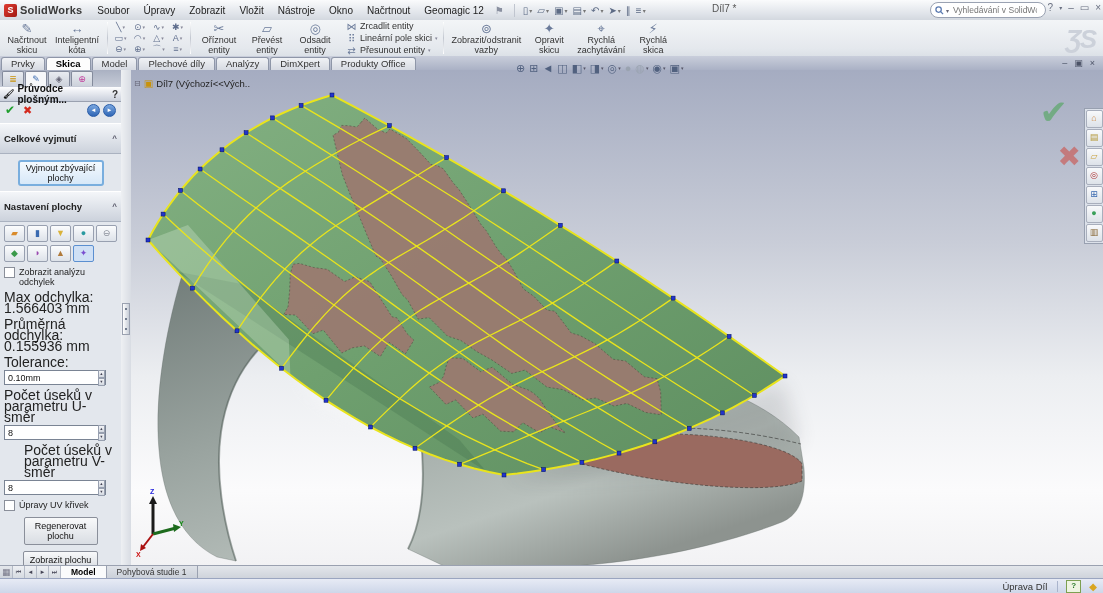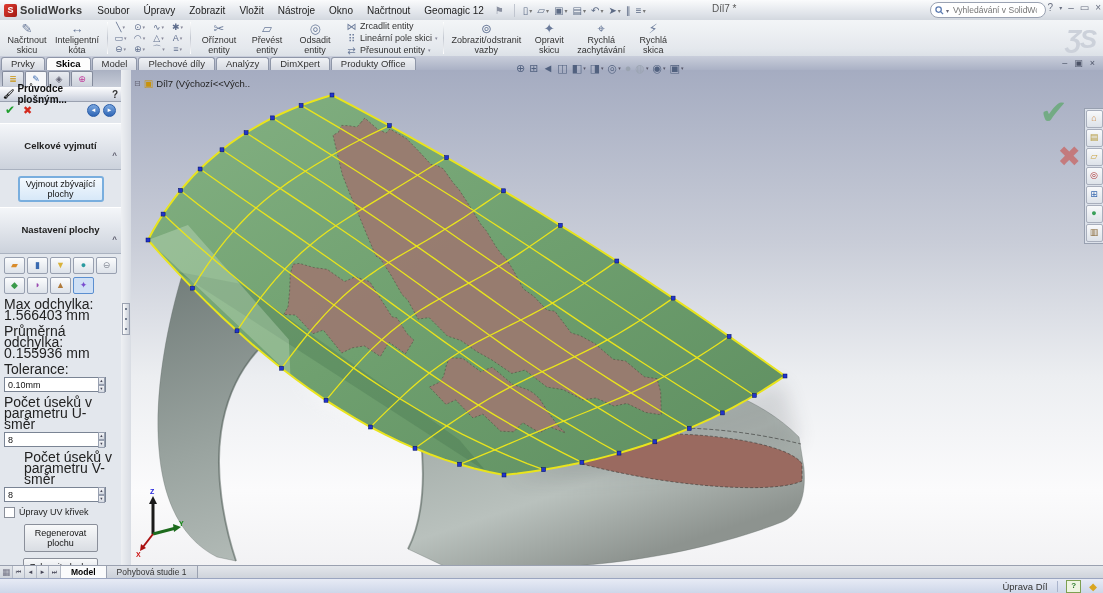--- a/index.html
+++ b/index.html
@@ -73,21 +73,21 @@
     color:#fff;font-size:6px;line-height:11px;text-align:center;border:1px solid #2a5da8;}
   #msgbox{margin:1px 3px 0 3px;height:62px;background:#fdf9a0;border:1px solid #c9c36a;position:relative;
     overflow:hidden;padding:0 12px 0 4px;font-size:9px;line-height:11px;color:#111;}
   #msgbox .clip{margin-top:-3px;}
   #msg-scroll{position:absolute;right:0;top:0;width:11px;height:100%;background:#dfe2e8;border-left:1px solid #aab;}
   #msg-scroll .sb{height:9px;background:linear-gradient(180deg,#f4f5f7,#cdd2db);border:1px solid #98a0b0;
     font-size:5px;text-align:center;line-height:8px;color:#456;}
   #msg-scroll .thumb{height:14px;margin:1px;background:linear-gradient(90deg,#e8eaef,#c2c8d4);border:1px solid #98a0b0;}
   .sec-head{margin-top:5px;height:13px;background:linear-gradient(180deg,#f4f6f9,#ccd2dc);
     border-top:1px solid #fff;border-bottom:1px solid #aab2c0;display:flex;align-items:center;
-    padding:16px 4px;font-weight:bold;font-size:9.5px;color:#222;flex-direction:column;}
+    padding:8px 4px;font-weight:bold;font-size:9.5px;color:#222;}
   .sec-head .chev{margin-left:auto;font-size:8px;color:#556;}
   #extract-btn{display:block;margin:6px auto 4px auto;width:86px;height:26px;font-size:9px;line-height:10px;
     background:linear-gradient(180deg,#f4f9fe,#d7e8f8);border:2px solid #79aede;border-radius:3px;color:#111;
     font-family:"Liberation Sans",sans-serif;}
   #ficons1,#ficons2{display:flex;gap:2px;padding:3px 4px 0 4px;}
   .fic{width:19px;height:15px;border:1px solid #98a0b0;border-radius:2px;background:linear-gradient(180deg,#fbfcfd,#dde2e9);
     font-size:9px;text-align:center;line-height:14px;}
   .fic.active{background:#cfe0f5;border-color:#5b8fd0;}
   .chkrow{display:flex;gap:4px;padding:5px 4px 0 4px;align-items:flex-start;font-size:9px;line-height:10px;color:#222;}
   .chk{width:9px;height:9px;border:1px solid #8a8f9a;background:#fff;flex:none;margin-top:0px;}
@@ -333,20 +333,24 @@
       <span class="fic" style="color:#d9b23a">▼</span>
       <span class="fic" style="color:#2a9aa0">●</span>
       <span class="fic" style="color:#8a8f9a">⊖</span>
     </div>
   <div id="ficons2">
       <span class="fic" style="color:#3a9a4a">◆</span>
       <span class="fic" style="color:#9a4ab0">◗</span>
       <span class="fic" style="color:#b07a3a">▲</span>
       <span class="fic active" style="color:#7a4fd0">✦</span>
     </div>
+  <div class="chkrow">
+    <span class="chk"></span>
+    <span style="width:86px;">Zobrazit analýzu odchylek</span>
+  </div>
   <div class="plabel" style="width:100px;">Max odchylka: 1.566403 mm</div>
   <div class="plabel" style="width:100px;">Průměrná odchylka: 0.155936  mm</div>
   <div class="plabel">Tolerance:</div>
   <div class="pinput">
     <input value="0.10mm" style="">
     <span class="spin">
       <span>▴</span>
       <span>▾</span>
     </span>
   </div>

